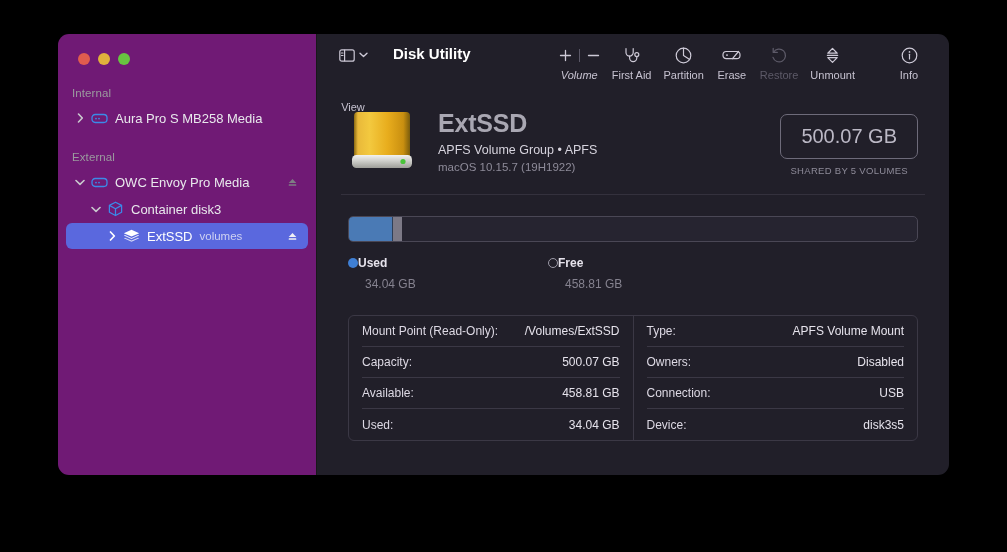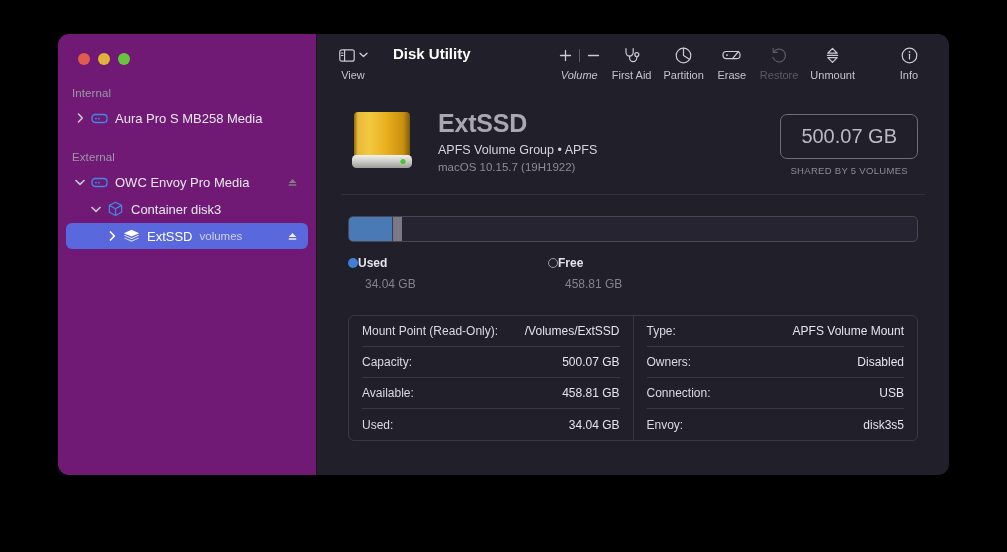--- a/index.html
+++ b/index.html
@@ -129,21 +129,21 @@
   }
   .tb-label {
     font-size: 11px;
     color: #c6c2d0;
     margin-top: 3px;
     white-space: nowrap;
   }
   .tb-item.disabled .tb-glyph,
   .tb-item.disabled .tb-label { color: #5d5a68; }
 
-  .view-ctl { margin-right: 10px; }
+  .view-ctl { margin-right: 10px; gap: 32px; }
   .view-glyph-row { display: flex; align-items: center; gap: 4px; }
 
   .app-title {
     font-size: 15px;
     font-weight: bold;
     color: #ffffff;
     margin-left: 8px;
     margin-top: 1px;
     white-space: nowrap;
   }
@@ -522,21 +522,21 @@
           </div>
           <div class="info-row">
             <span class="info-key">Owners:</span>
             <span class="info-val">Disabled</span>
           </div>
           <div class="info-row">
             <span class="info-key">Connection:</span>
             <span class="info-val">USB</span>
           </div>
           <div class="info-row">
-            <span class="info-key">Envoy:</span>
+            <span class="info-key">Device:</span>
             <span class="info-val">disk3s5</span>
           </div>
         </div>
       </div>
 
     </div>
   </div>
 </div>
 
 </body></html>

